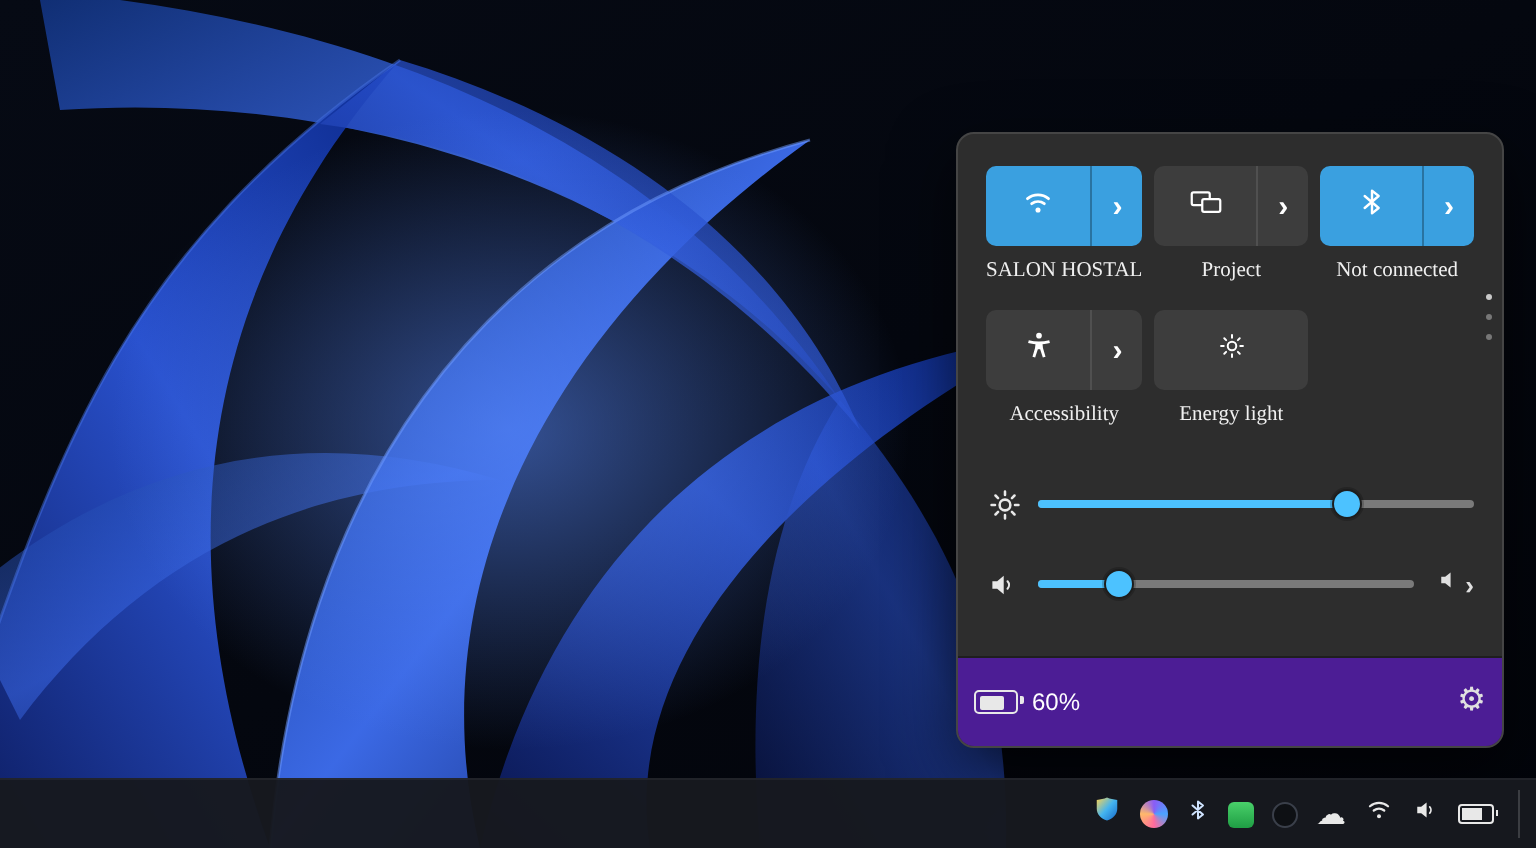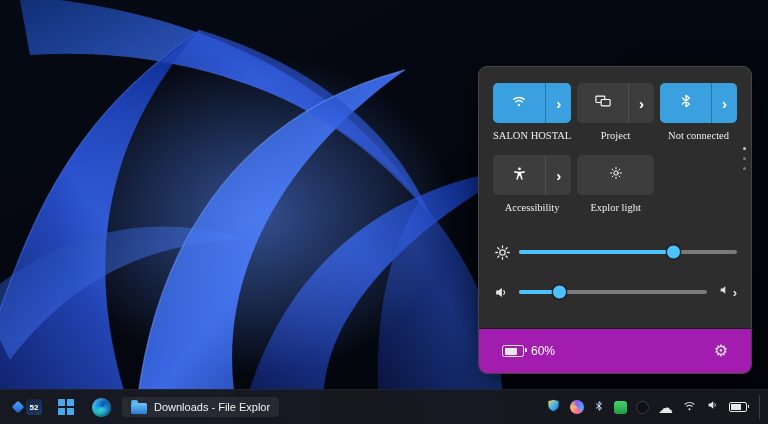--- a/index.html
+++ b/index.html
@@ -31,22 +31,22 @@
   .sl-row{display:flex;align-items:center;height:26px;}
   .sl-icon{width:26px;display:flex;align-items:center;color:#e8e8e8;}
   .sl-track{flex:1;height:4px;border-radius:2px;background:#7a7a7a;position:relative;cursor:pointer;}
   .sl-fill{height:100%;border-radius:2px;background:#4cc2ff;position:relative;}
   .sl-thumb{position:absolute;right:-7px;top:50%;transform:translateY(-50%);
     width:13px;height:13px;border-radius:50%;background:#4cc2ff;border:1px solid #1d1d1d;box-shadow:0 0 0 1px rgba(0,0,0,.2);}
   .sl-out{width:30px;display:flex;align-items:center;justify-content:flex-end;gap:1px;color:#e0e0e0;}
   .sl-out .chev{font-size:13px;font-weight:bold;line-height:1;}
 
   .qs-footer{margin-top:auto;height:44px;margin-left:-14px;margin-right:-14px;
-    background:#a21caf;border-top:1px solid #1e1e1e;border-radius:0 0 8px 8px;
-    display:flex;align-items:center;justify-content:space-between;padding:0 23px;gap:10px;}
+    background:#4c1d95;border-top:1px solid #1e1e1e;border-radius:0 0 8px 8px;
+    display:flex;align-items:center;justify-content:space-between;padding:0 8px;gap:10px;}
   .qs-batt{display:flex;align-items:center;gap:7px;font-size:12px;color:#fff;}
   .batt{width:20px;height:10px;border:1.5px solid #e8e8e8;border-radius:2.5px;position:relative;}
   .batt::after{content:"";position:absolute;right:-4px;top:2px;width:2px;height:4px;background:#e8e8e8;border-radius:0 1px 1px 0;}
   .batt-fill{position:absolute;top:1.5px;bottom:1.5px;left:1.5px;background:#e8e8e8;border-radius:1px;}
   .gear{font-size:16px;color:#e0e0e0;cursor:pointer;line-height:1;}
 
   
   .taskbar{position:absolute;left:0;right:0;bottom:0;height:34px;background:rgba(23,25,31,.97);
     border-top:1px solid rgba(255,255,255,.05);display:flex;align-items:center;color:#eee;}
   .tb-left{display:flex;align-items:center;gap:7px;padding-left:10px;}
@@ -185,21 +185,21 @@
         <div class="qs-btn">
           <div class="qs-btn-main">
             <span>
               <svg viewBox="0 0 24 24" width="16" height="16" fill="none" stroke="#fff" stroke-width="1.5" stroke-linecap="round">
                   <circle cx="12" cy="12" r="3.2"></circle>
                   <path d="M12 3.8v2M12 18.2v2M3.8 12h2M18.2 12h2M6.2 6.2l1.4 1.4M16.4 16.4l1.4 1.4M17.8 6.2l-1.4 1.4M7.6 16.4l-1.4 1.4"></path>
                 </svg>
             </span>
           </div>
         </div>
-        <div class="qs-label">Explor light</div>
+        <div class="qs-label">Energy light</div>
       </div>
 
     </div>
 
     <div class="dots">
       <span></span>
       <span></span>
       <span></span>
     </div>
 
@@ -246,43 +246,20 @@
         <span class="batt">
           <span class="batt-fill" style="width: 60%;"></span>
         </span>
         <span>60%</span>
       </div>
       <div class="gear">⚙</div>
     </div>
   </div>
 
   <div class="taskbar">
-    <div class="tb-left">
-      <div class="tb-btn widget">
-        <span class="widget-gem"></span>
-        <span class="widget-tile">
-          <span>52</span>
-        </span>
-      </div>
-      <div class="tb-btn">
-        <span class="start-logo">
-            <i></i>
-            <i></i>
-            <i></i>
-            <i></i>
-          </span>
-      </div>
-      <div class="tb-btn">
-        <span class="edge-circle"></span>
-      </div>
-      <div class="task-window">
-        <span class="folder"></span>
-        <span class="task-label">Downloads - File Explor</span>
-      </div>
-    </div>
 
     <div class="tb-tray">
       <span class="tray-ic">
         <span>
           <svg viewBox="0 0 24 24" width="15" height="15">
               <defs>
                 <linearGradient id="shg" x1="0" y1="0" x2="1" y2="1">
                   <stop offset="0" stop-color="#ffd34d"></stop>
                   <stop offset=".5" stop-color="#44b4f0"></stop>
                   <stop offset="1" stop-color="#1668c8"></stop>

